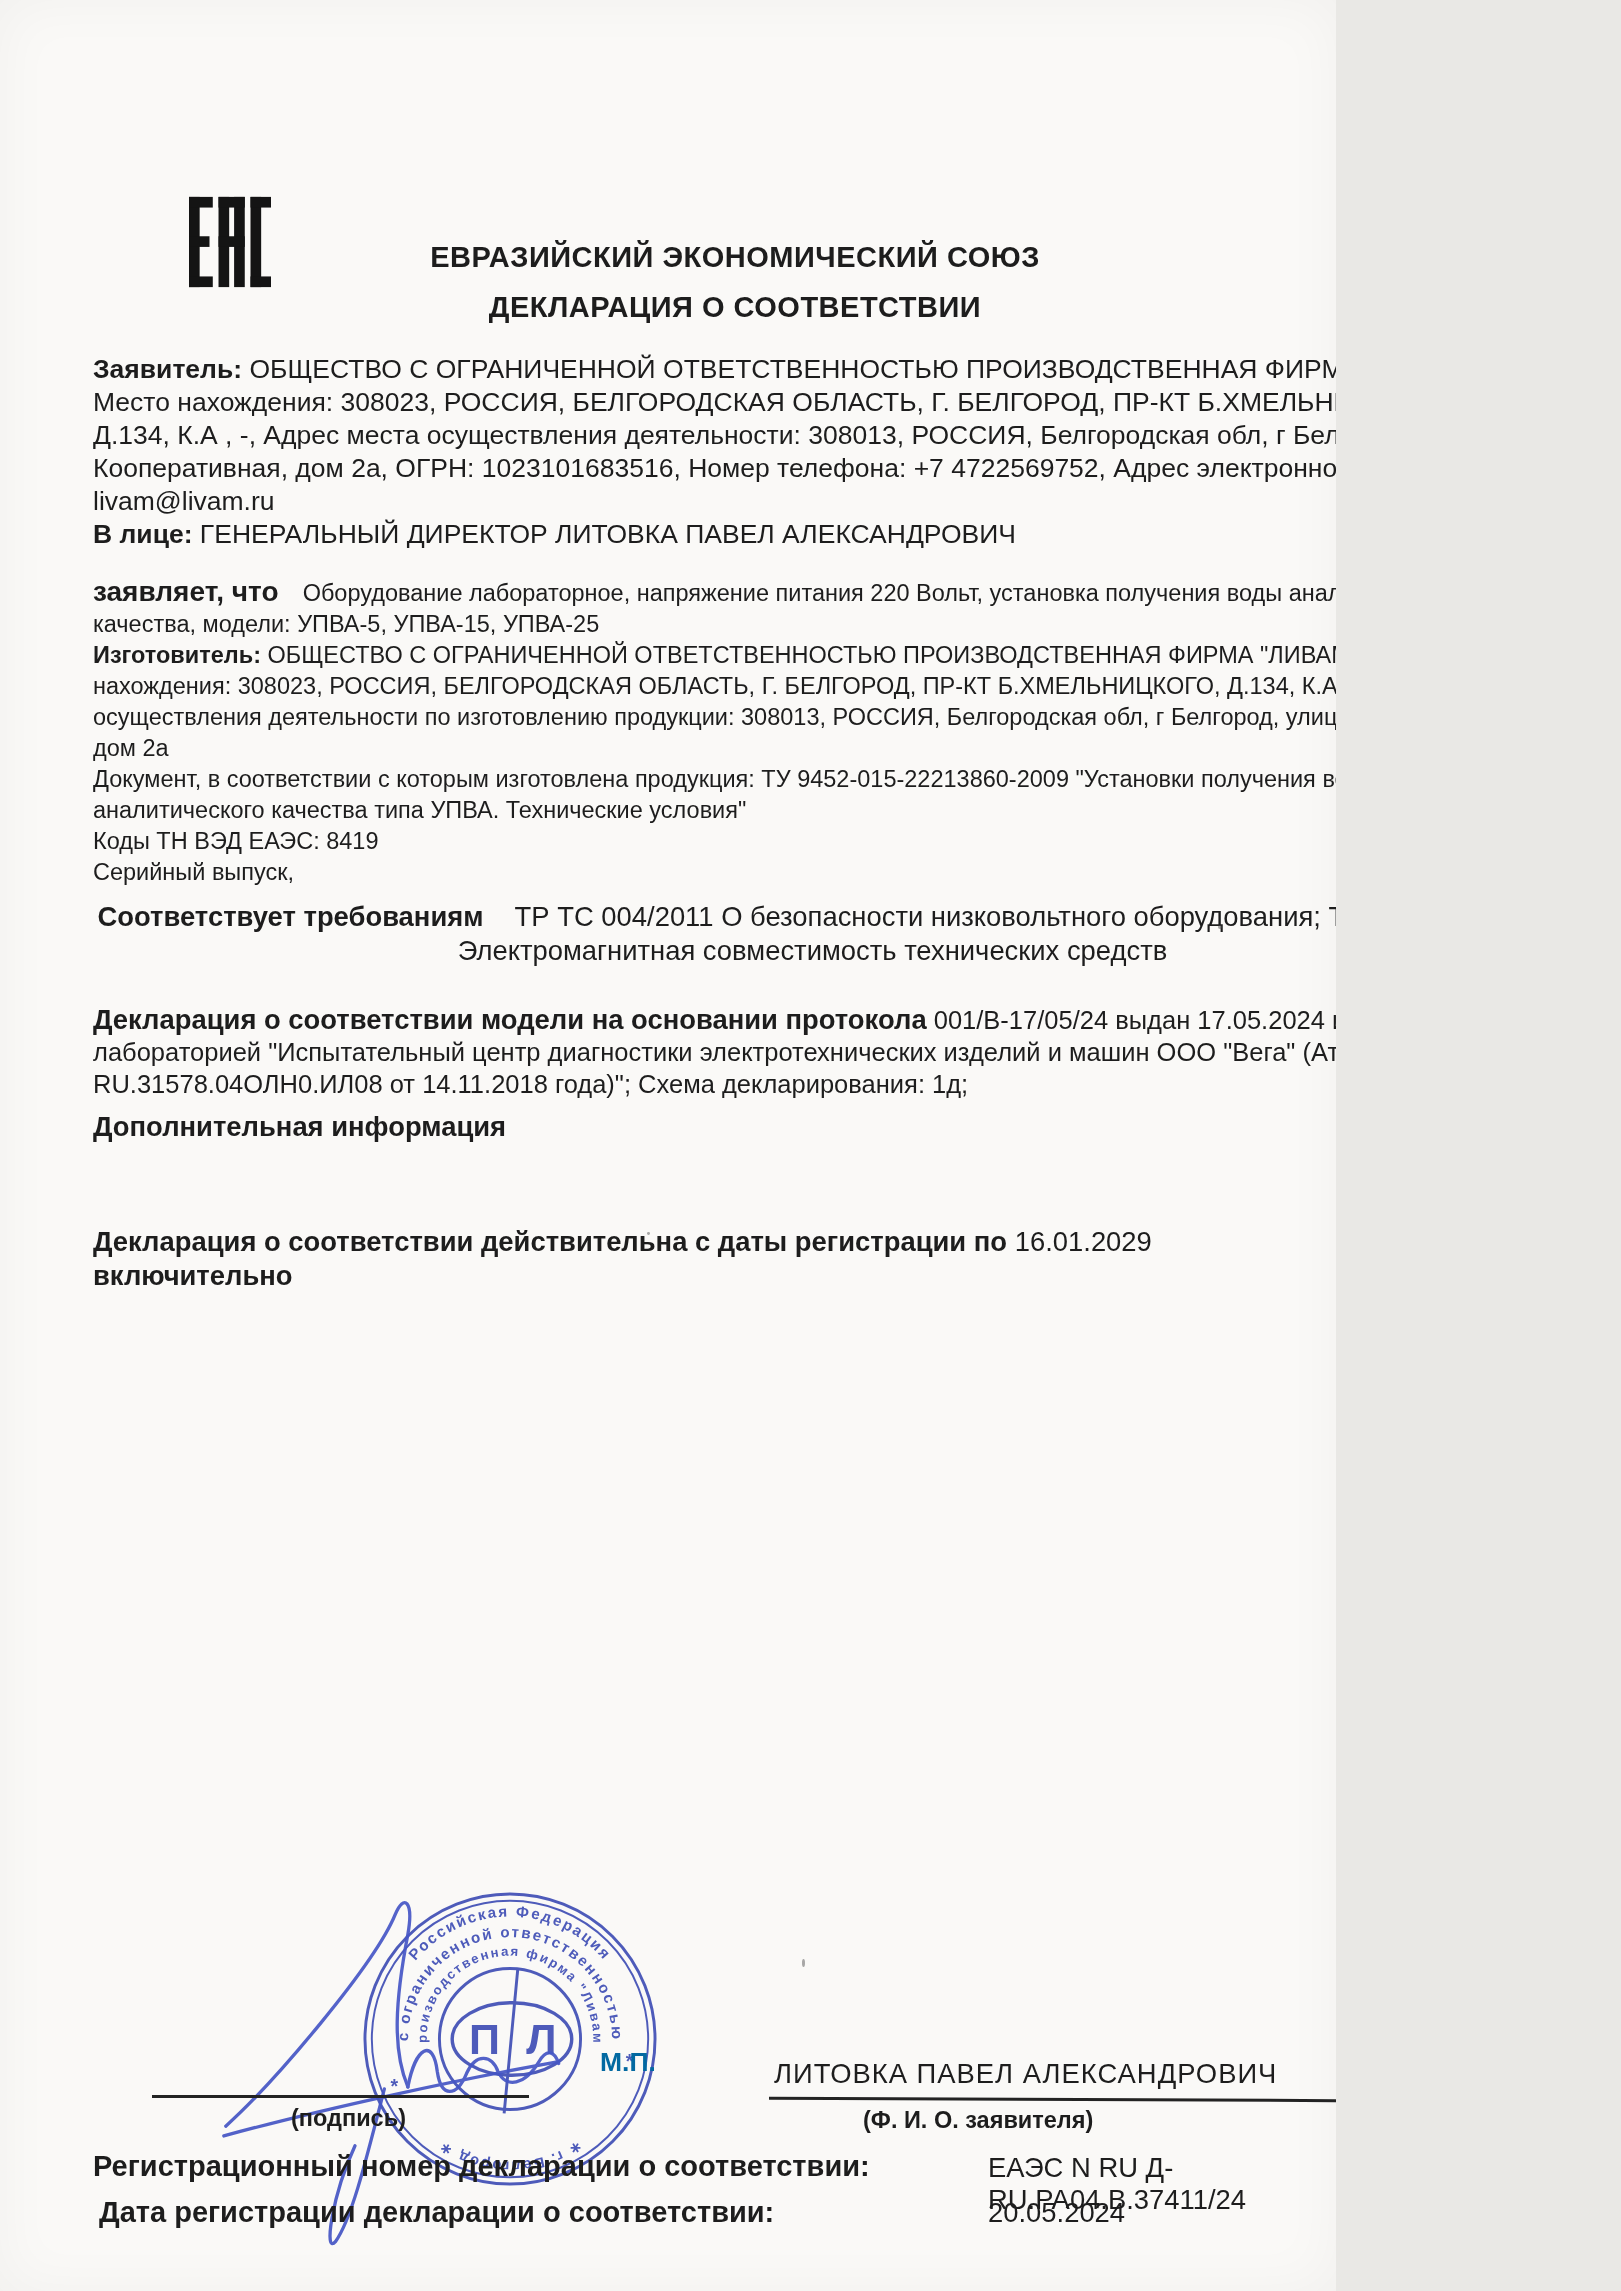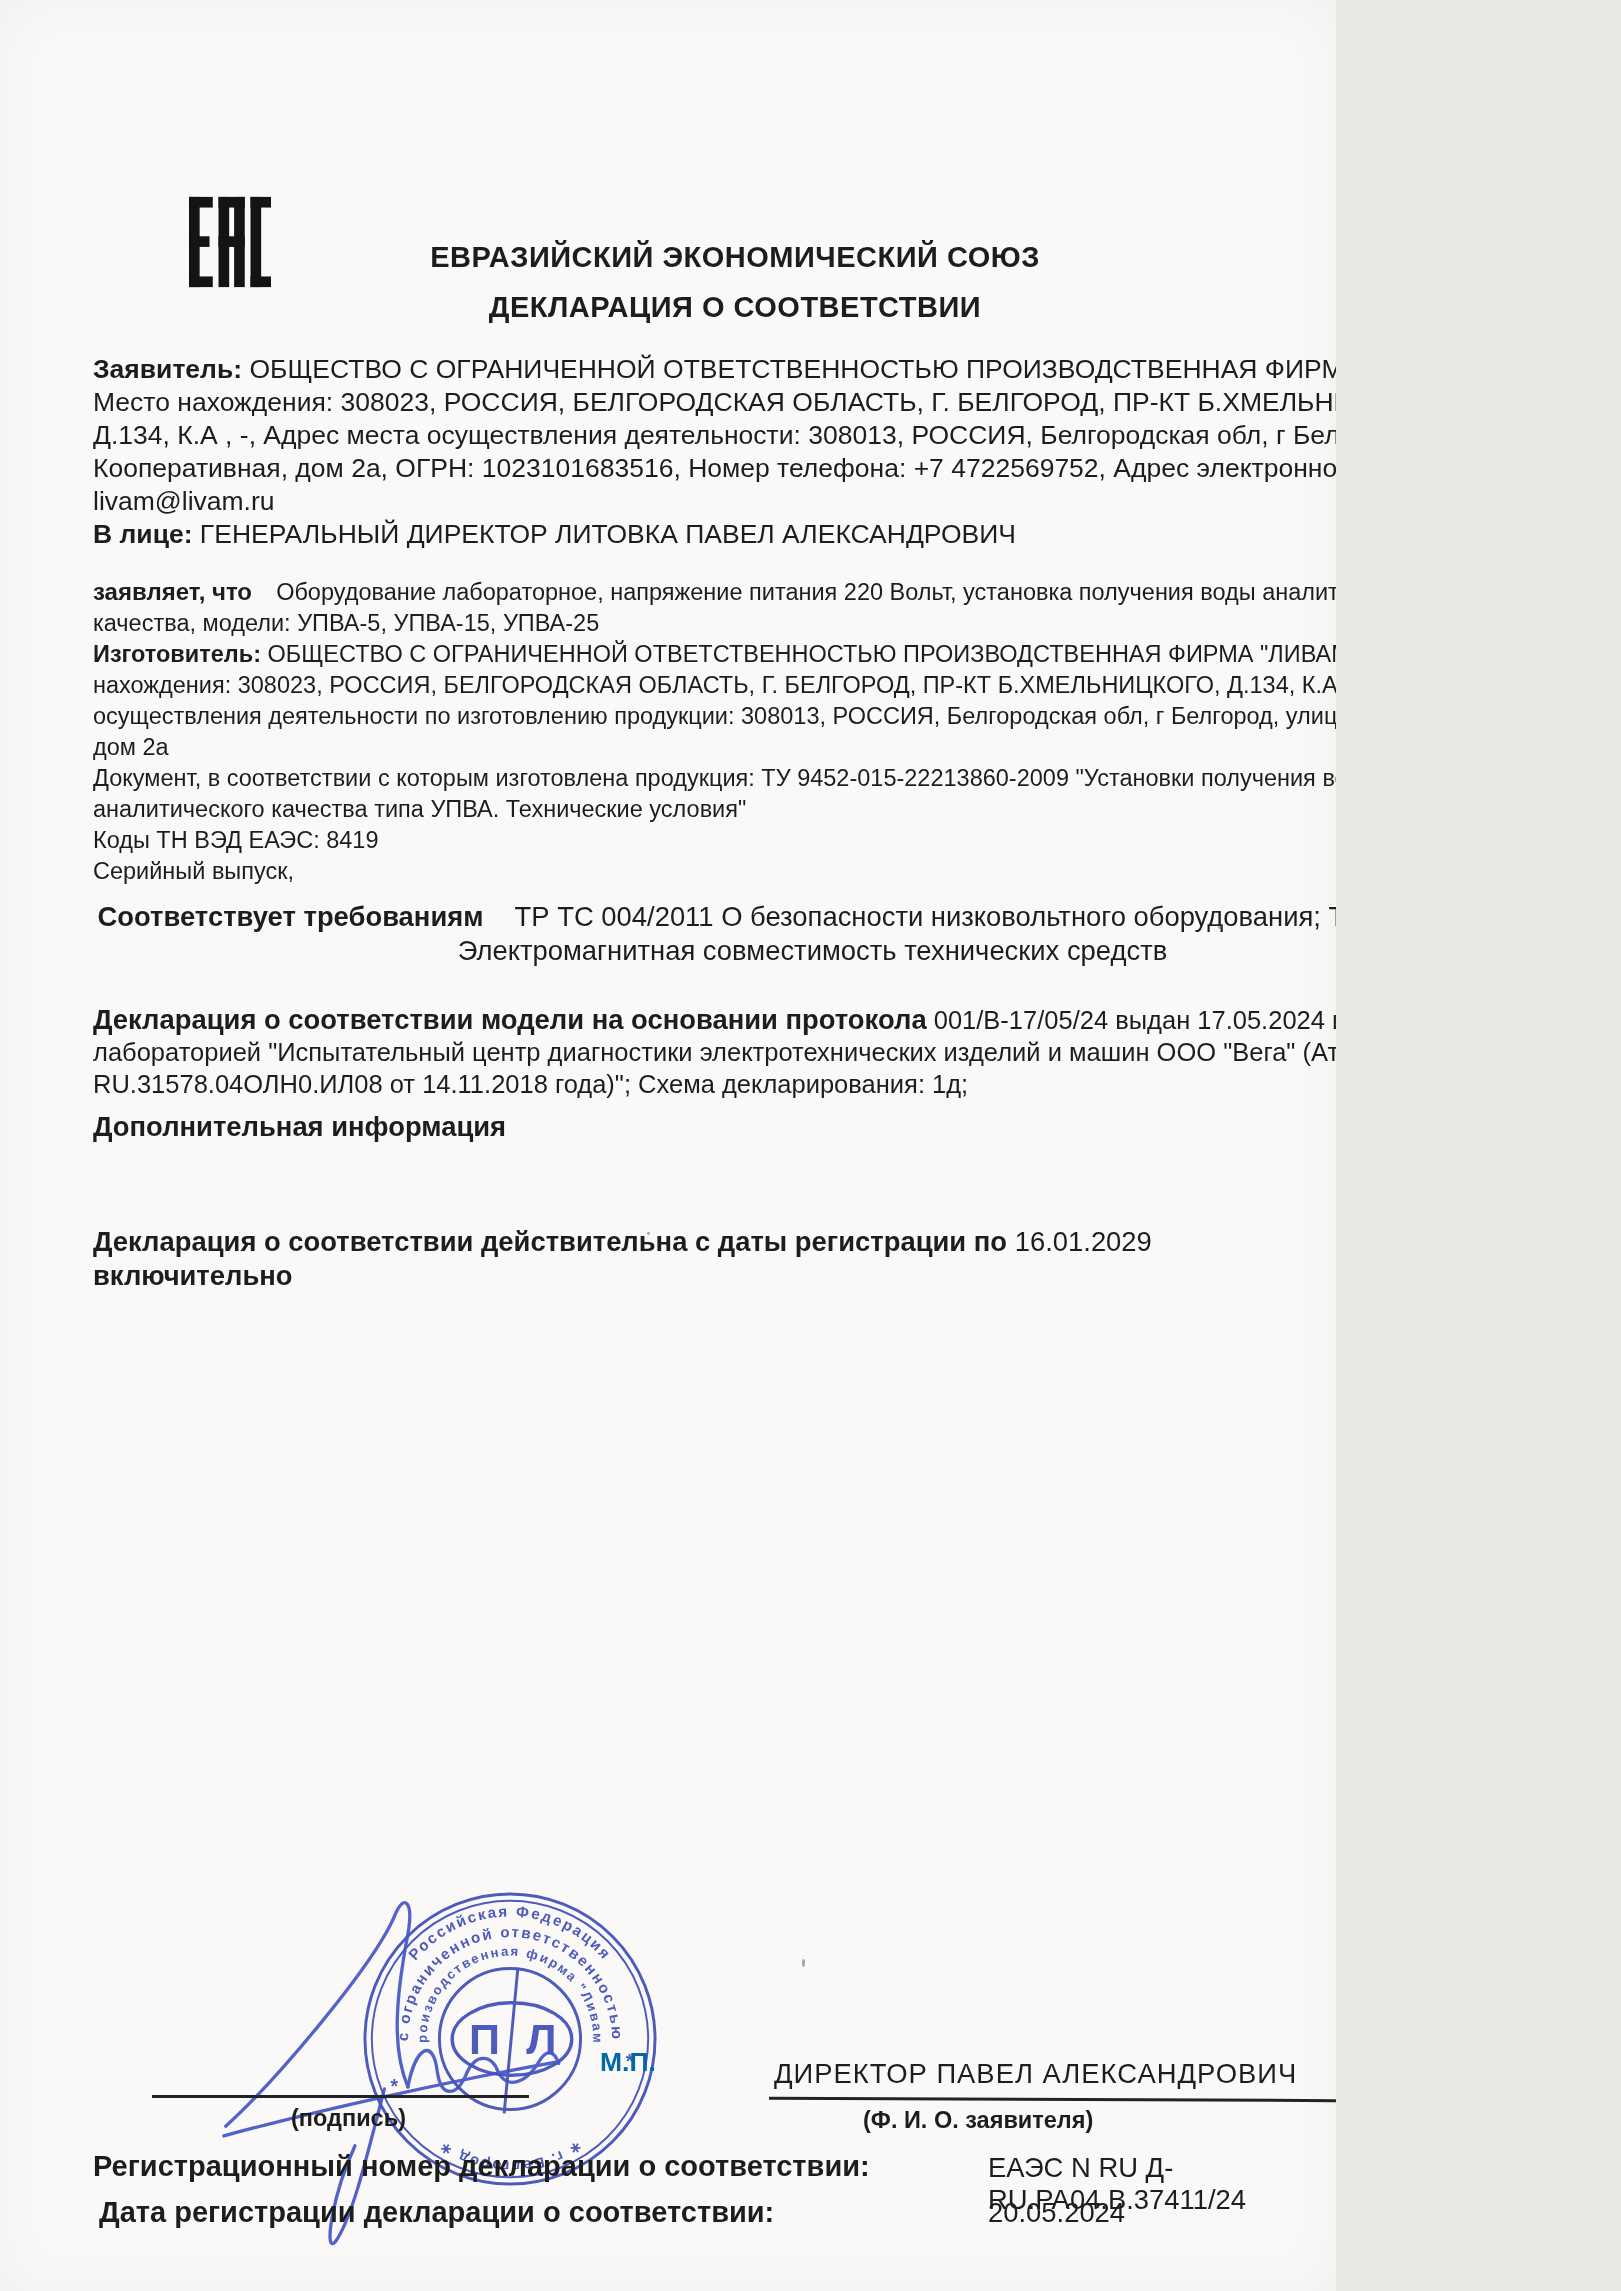--- a/index.html
+++ b/index.html
@@ -13,21 +13,21 @@
     box-shadow:inset 0 0 59px rgba(0,0,0,0.04);
   }
   .abs{position:absolute;}
   .b{font-weight:700;}
   .titles{left:93px;top:241px;width:1284px;text-align:center;font-weight:700;font-size:29px;letter-spacing:0.5px;}
   .title2{margin-top:16.7px;}
   .body-block{left:93px;width:1439px;font-size:26.5px;line-height:33px;}
   .small-block{left:93px;width:1441px;font-size:23.5px;line-height:31px;}
   .lbl{font-weight:700;}
   .lbl-gap{margin-right:17.6px;}
-  .lbl-big{font-weight:700;font-size:24px;}
+  .lbl-big{font-weight:700;font-size:28px;}
   p{margin:0;padding:0;}
   .caption{font-weight:700;font-size:23.5px;}
   .rule{background:#232323;height:2.9px;}
   .bottom-label{font-weight:700;font-size:29px;}
   .bottom-value{font-size:27.4px;}
   .mp{font-weight:700;font-size:26.5px;color:#0369a1;}
   .name{font-size:27.4px;letter-spacing:1px;}
   .stamp-svg text{font-family:"Liberation Sans",sans-serif;}
   .speck{position:absolute;background:#555;border-radius:50%;opacity:.5;}
 </style>
@@ -363,21 +363,21 @@
         <path d="M 222 242 C 202 320 188 376 172 398 C 160 412 168 352 192 300"></path>
       </g>
     </svg>
   </div>
 
   <div class="abs mp" style="left:600px;top:2047px;">М.П.</div>
 
   <div class="abs rule" style="left:152px;top:2095px;width:377px;"></div>
   <div class="abs caption" style="left:291px;top:2105px;">(подпись)</div>
 
-  <div class="abs name" style="left:774px;top:2058px;">ДИРЕКТОР ПАВЕЛ АЛЕКСАНДРОВИЧ</div>
+  <div class="abs name" style="left:774px;top:2058px;">ЛИТОВКА ПАВЕЛ АЛЕКСАНДРОВИЧ</div>
   <div class="abs rule" style="left:769px;top:2098px;width:617px;transform:rotate(0.25deg);"></div>
   <div class="abs caption" style="left:863px;top:2107px;">(Ф. И. О. заявителя)</div>
 
   <div class="abs bottom-label" style="left:93px;top:2150px;">Регистрационный номер декларации о соответствии:</div>
   <div class="abs bottom-value" style="left:988px;top:2152px;">ЕАЭС N RU Д-RU.РА04.В.37411/24</div>
   <div class="abs bottom-label" style="left:99px;top:2196px;text-align:right;">Дата регистрации декларации о соответствии:</div>
   <div class="abs bottom-value" style="left:988px;top:2197px;">20.05.2024</div>
 
   <div class="speck" style="left:1218px;top:925px;width:3.9px;height:3.9px;"></div>
   <div class="speck" style="left:647px;top:1232px;width:2.9px;height:2.9px;"></div>

